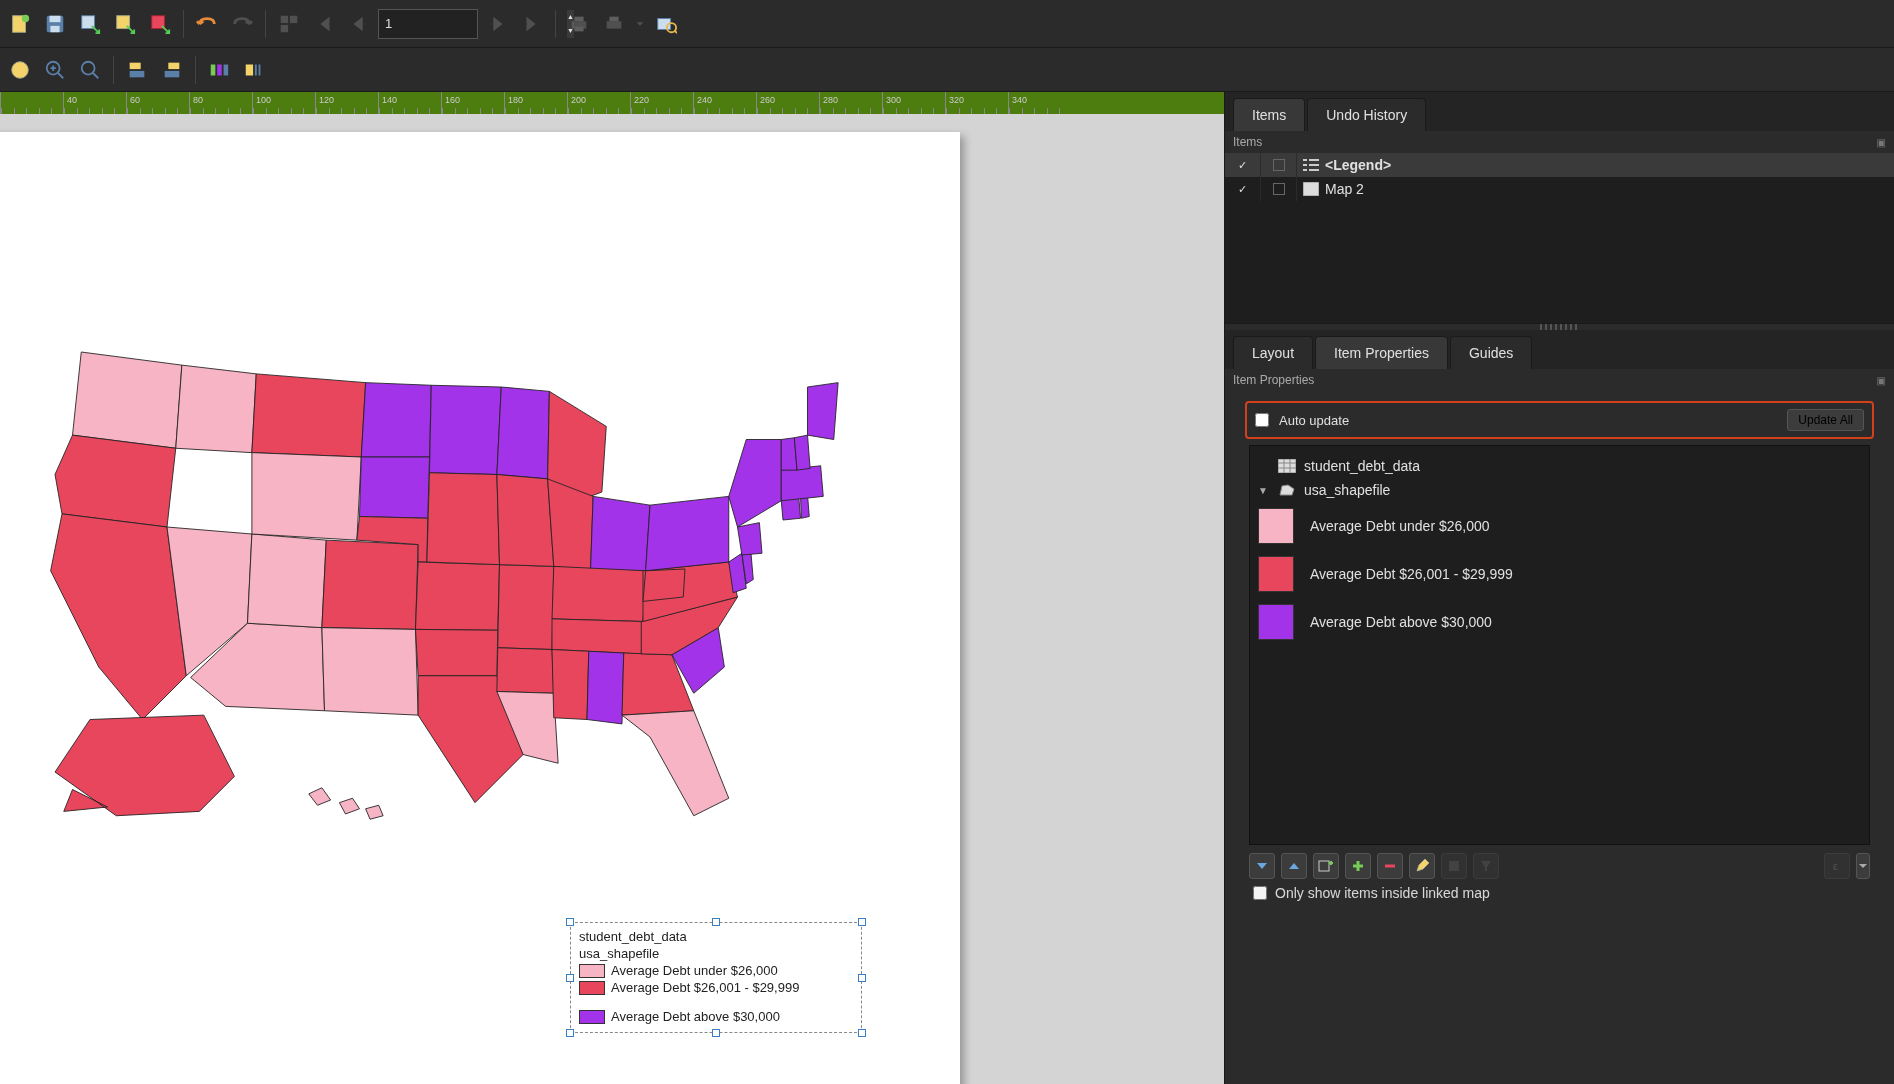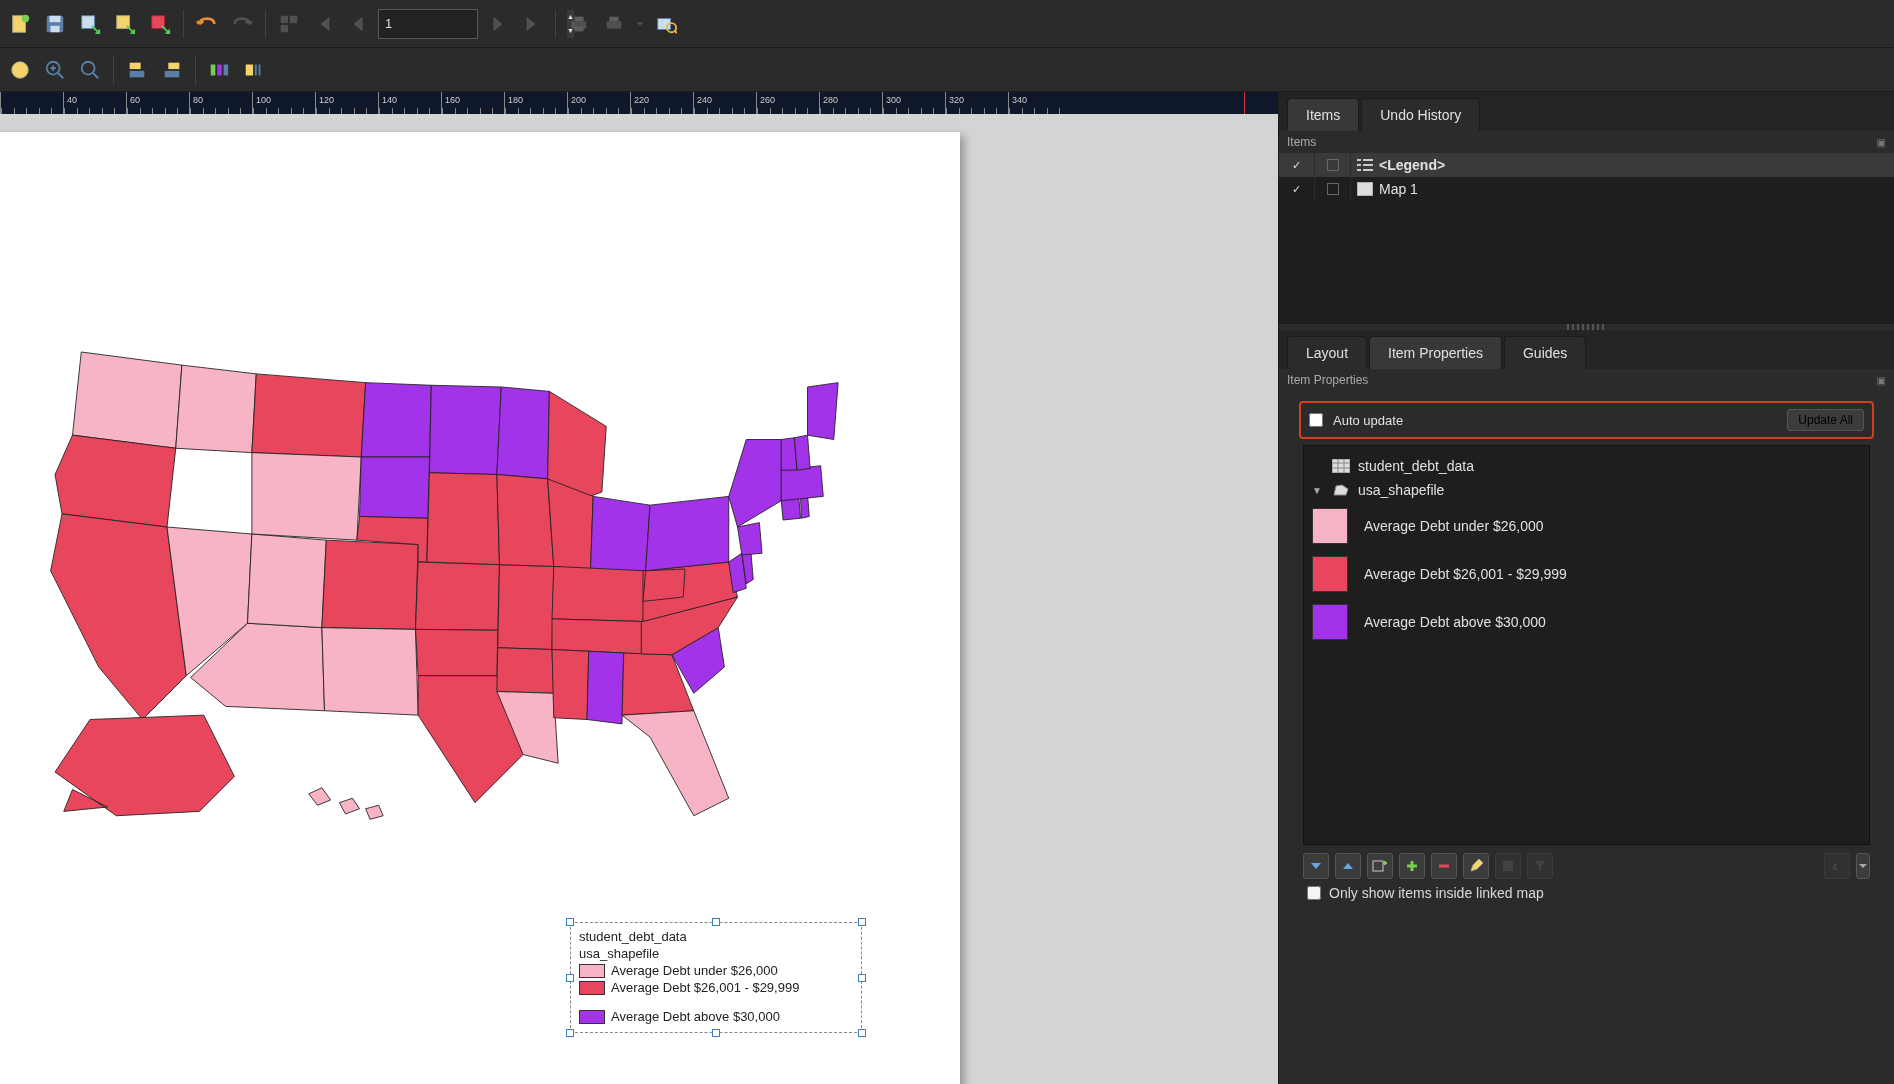--- a/index.html
+++ b/index.html
@@ -13,21 +13,21 @@
 .tb-spinner { width: 100px; height: 30px; background: #222; border: 1px solid #555; display: flex; align-items: center; }
 .tb-spinner input { flex: 1; background: transparent; border: none; color: #ddd; padding: 0 6px; font-size: 13px; outline: none; }
 .tb-spinner .spin-ctrl { width: 14px; height: 28px; background: #3a3a3a; display: flex; flex-direction: column; }
 .tb-spinner .spin-ctrl span { flex: 1; display: flex; align-items: center; justify-content: center; font-size: 7px; cursor: pointer; }
 
 
 .main { display: flex; height: calc(100% - 92px); }
 
 
 .canvas-area { flex: 1; background: #d4d4d4; position: relative; overflow: hidden; }
-.ruler-h { position: absolute; top: 0; left: 0; right: 0; height: 22px; background: #0f172a; display: flex; font-size: 9px; color: #ccc; overflow: hidden; z-index: 2; text-align: center; }
+.ruler-h { position: absolute; top: 0; left: 0; right: 0; height: 22px; background: #4d7c0f; display: flex; font-size: 9px; color: #ccc; overflow: hidden; z-index: 2; text-align: center; }
 .ruler-tick { position: relative; width: 63px; border-left: 1px solid #888; flex-shrink: 0; }
 .ruler-tick span { position: absolute; top: 3px; left: 3px; }
 .ruler-tick::after { content: ''; position: absolute; left: 0; bottom: 0; width: 100%; height: 6px; background: repeating-linear-gradient(to right, #888 0, #888 1px, transparent 1px, transparent 12.6px); }
 .ruler-marker { position: absolute; top: 0; bottom: 0; width: 1px; background: #cc3333; }
 
 .paper-wrap { position: absolute; top: 22px; left: 0; right: 0; bottom: 0; overflow: auto; }
 .paper { position: absolute; left: -140px; top: 18px; width: 1100px; height: 1015px; background: #fff; box-shadow: 4px 4px 8px rgba(0,0,0,0.3); }
 
 
 .usmap { position: absolute; top: 120px; left: 160px; width: 840px; height: 620px; }
@@ -41,21 +41,21 @@
 .paper-legend .handle { position: absolute; width: 8px; height: 8px; background: #fff; border: 1px solid #3a7fc4; }
 .paper-legend .h-tl { top: -5px; left: -5px; } .paper-legend .h-tr { top: -5px; right: -5px; }
 .paper-legend .h-bl { bottom: -5px; left: -5px; } .paper-legend .h-br { bottom: -5px; right: -5px; }
 .paper-legend .h-tm { top: -5px; left: calc(50% - 4px); } .paper-legend .h-bm { bottom: -5px; left: calc(50% - 4px); }
 .paper-legend .h-lm { top: calc(50% - 4px); left: -5px; } .paper-legend .h-rm { top: calc(50% - 4px); right: -5px; }
 .paper-legend .lg-title { margin-bottom: 2px; }
 .paper-legend .lg-row { display: flex; align-items: center; gap: 6px; margin: 2px 0; }
 .paper-legend .lg-sw { width: 26px; height: 14px; border: 1px solid #333; }
 
 
-.right-panel { width: 616px; background: #2b2b2b; border-left: 1px solid #1a1a1a; display: flex; flex-direction: column; }
+.right-panel { width: 670px; background: #2b2b2b; border-left: 1px solid #1a1a1a; display: flex; flex-direction: column; }
 
 .panel-tabs { display: flex; background: #242424; padding-top: 6px; padding-left: 8px; gap: 2px; }
 .panel-tab { padding: 8px 18px; background: #2b2b2b; border: 1px solid #1a1a1a; border-bottom: none; border-radius: 4px 4px 0 0; cursor: pointer; font-size: 14px; }
 .panel-tab.active { background: #383838; }
 
 .items-section { border-bottom: 1px solid #1a1a1a; }
 .section-header { padding: 4px 8px; font-size: 12px; color: #aaa; display: flex; align-items: center; }
 .section-header .expand-icon { margin-left: auto; opacity: 0.6; font-size: 10px; }
 .items-table-head { display: flex; background: #333; border-bottom: 1px solid #1a1a1a; }
 .items-table-head .col-icon { width: 36px; display: flex; align-items: center; justify-content: center; padding: 4px 0; border-right: 1px solid #1a1a1a; }
@@ -441,21 +441,21 @@
               <span style="font-size:11px">✓</span>
             </div>
           <div class="col-icon">
               <span style="width:12px;height:12px;border:1px solid #666;display:block"></span>
             </div>
           <div class="item-icon">
               <svg width="16" height="14" viewBox="0 0 16 14">
                 <rect x="0" y="0" width="16" height="14" fill="#ddd" stroke="#888"></rect>
               </svg>
             </div>
-          <span class="item-name">Map 1</span>
+          <span class="item-name">Map 2</span>
         </div>
       </div>
     </div>
 
     <div class="grip"></div>
 
     <div class="panel-tabs">
       <div class="panel-tab">Layout</div>
       <div class="panel-tab active">Item Properties</div>
       <div class="panel-tab">Guides</div>

